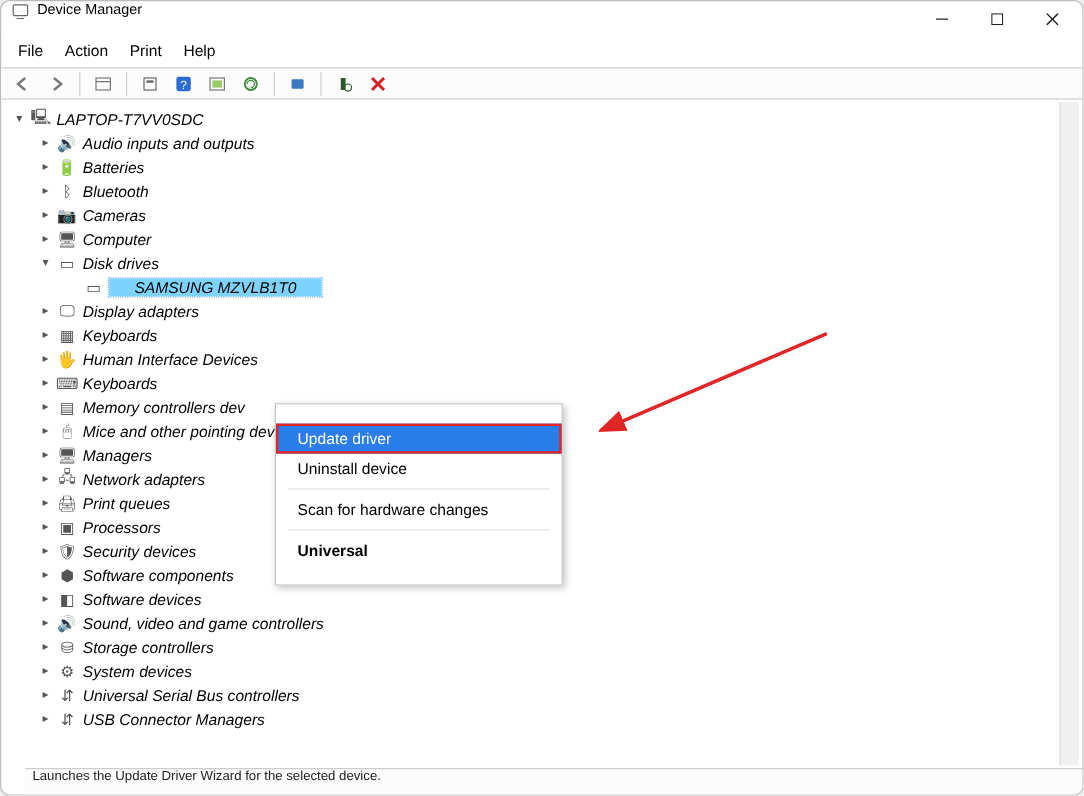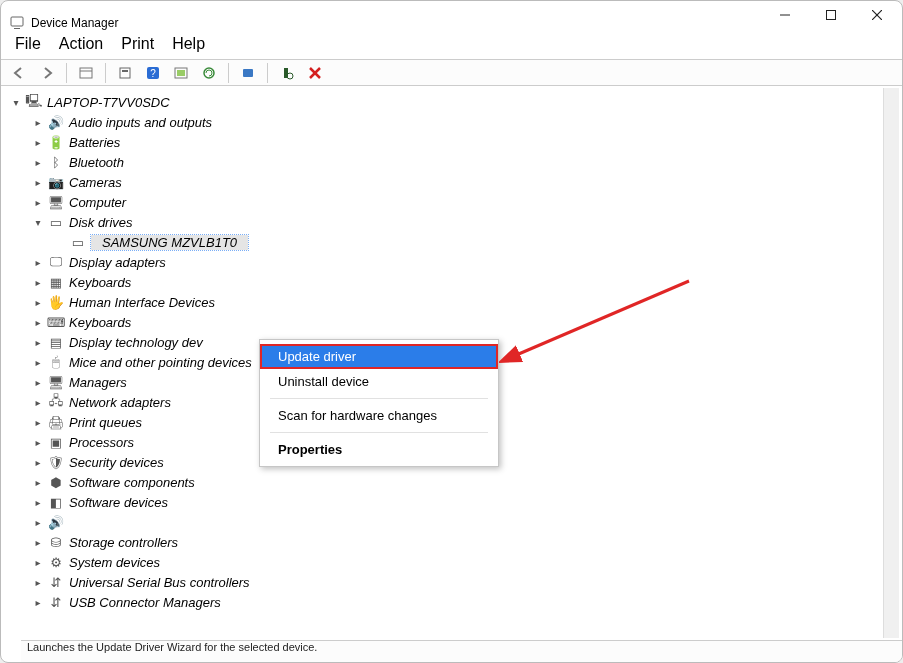--- a/index.html
+++ b/index.html
@@ -21,34 +21,34 @@
     border-radius: 8px;
     display: flex;
     flex-direction: column;
     position: relative;
     overflow: hidden;
   }
   
   .titlebar {
     height: 30px;
     display: flex;
-    align-items: flex-end;
+    align-items: flex-start;
     padding: 0 2px 0 8px;
     border-bottom: 1px solid #fff;
   }
   .titlebar .app-icon { width: 16px; height: 16px; margin-right: 6px; display: inline-flex; align-items: center; justify-content: center; }
   .titlebar .title { font-size: 12px; }
   .titlebar .spacer { flex: 1; }
   .caption-btn {
     width: 46px; height: 30px; display: flex; align-items: center; justify-content: center;
     font-size: 14px; color: #222;
   }
   
   .menubar { display: flex; gap: 2px; padding: 2px 6px 4px; }
-  .menu-item { padding: 2px 8px; font-size: 16px; }
+  .menu-item { padding: 2px 8px; font-size: 13px; }
   
   .toolbar {
     height: 27px;
     display: flex; align-items: center;
     padding: 0 6px;
     gap: 4px;
     border-top: 1px solid #ccc;
     border-bottom: 1px solid #ccc;
     background: #fcfcfc;
   }
@@ -68,37 +68,37 @@
   }
   .tree ul { list-style: none; margin: 0; padding-left: 22px; }
   .tree > ul { padding-left: 0; }
   .node { display: flex; align-items: center; height: 20px; font-size: 13px; }
   .node .exp {
     width: 14px; height: 14px; display: inline-flex; align-items: center; justify-content: center;
     color: #555; font-size: 10px; margin-right: 2px;
     user-select: none;
   }
   .node .ico { width: 18px; height: 16px; margin-right: 4px; display: inline-flex; align-items: center; justify-content: center; color: #555; }
-  .node.selected .lbl { background: #e5e5e5; outline: 1px dotted #7aaef6; padding: 0 11px; }
+  .node.selected .lbl { background: #7dd3fc; outline: 1px dotted #7aaef6; padding: 0 21px; }
   .lbl { white-space: nowrap; font-style: italic; }
   .fakescroll {
     width: 16px; background: #f0f0f0;
     border-left: 1px solid #ddd;
     margin: 2px 3px 2px 0;
   }
   
   .ctx {
     position: absolute;
-    left: 258px;
+    left: 228px;
     top: 253px;
     width: 240px;
     background: #fff;
     border: 1px solid #c6c6c6;
     box-shadow: 2px 2px 6px rgba(0,0,0,.25);
-    padding: 4px 0;
+    padding: 16px 0;
   }
   .ctx .item {
     padding: 5px 18px;
     font-size: 13px;
   }
   .ctx .item.sel {
     background: #2b7de9; color: #fff;
   }
   .ctx .item.bold { font-weight: bold; }
   .ctx .div { height: 1px; background: #e1e1e1; margin: 4px 10px; }
@@ -309,21 +309,21 @@
                   <div class="node">
                     <span class="exp">▸</span>
                     <span class="ico">⌨</span>
                     <span class="lbl">Keyboards</span>
                   </div>
                 </li>
                 <li>
                   <div class="node">
                     <span class="exp">▸</span>
                     <span class="ico">▤</span>
-                    <span class="lbl">Display technology dev</span>
+                    <span class="lbl">Memory controllers dev</span>
                   </div>
                 </li>
                 <li>
                   <div class="node">
                     <span class="exp">▸</span>
                     <span class="ico">🖱</span>
                     <span class="lbl">Mice and other pointing devices</span>
                   </div>
                 </li>
                 <li>
@@ -372,20 +372,21 @@
                   <div class="node">
                     <span class="exp">▸</span>
                     <span class="ico">◧</span>
                     <span class="lbl">Software devices</span>
                   </div>
                 </li>
                 <li>
                   <div class="node">
                     <span class="exp">▸</span>
                     <span class="ico">🔊</span>
+                    <span class="lbl">Sound, video and game controllers</span>
                   </div>
                 </li>
                 <li>
                   <div class="node">
                     <span class="exp">▸</span>
                     <span class="ico">⛁</span>
                     <span class="lbl">Storage controllers</span>
                   </div>
                 </li>
                 <li>
@@ -415,21 +416,21 @@
         </div>
     </div>
     <div class="fakescroll"></div>
 
     <div class="ctx" id="context-menu">
         <div class="item sel redbox">Update driver</div>
         <div class="item">Uninstall device</div>
         <div class="div"></div>
         <div class="item">Scan for hardware changes</div>
         <div class="div"></div>
-        <div class="item bold">Properties</div>
+        <div class="item bold">Universal</div>
       </div>
 
     <svg class="arrow-svg" width="210" height="110">
       <defs>
         <marker id="ah" markerWidth="10" markerHeight="10" refX="2" refY="3" orient="auto">
           <path d="M0,0 L0,6 L8,3 z" fill="#e02626"></path>
         </marker>
       </defs>
       <line x1="190" y1="15" x2="15" y2="90" stroke="#e02626" stroke-width="3" marker-end="url(#ah)"></line>
     </svg>

